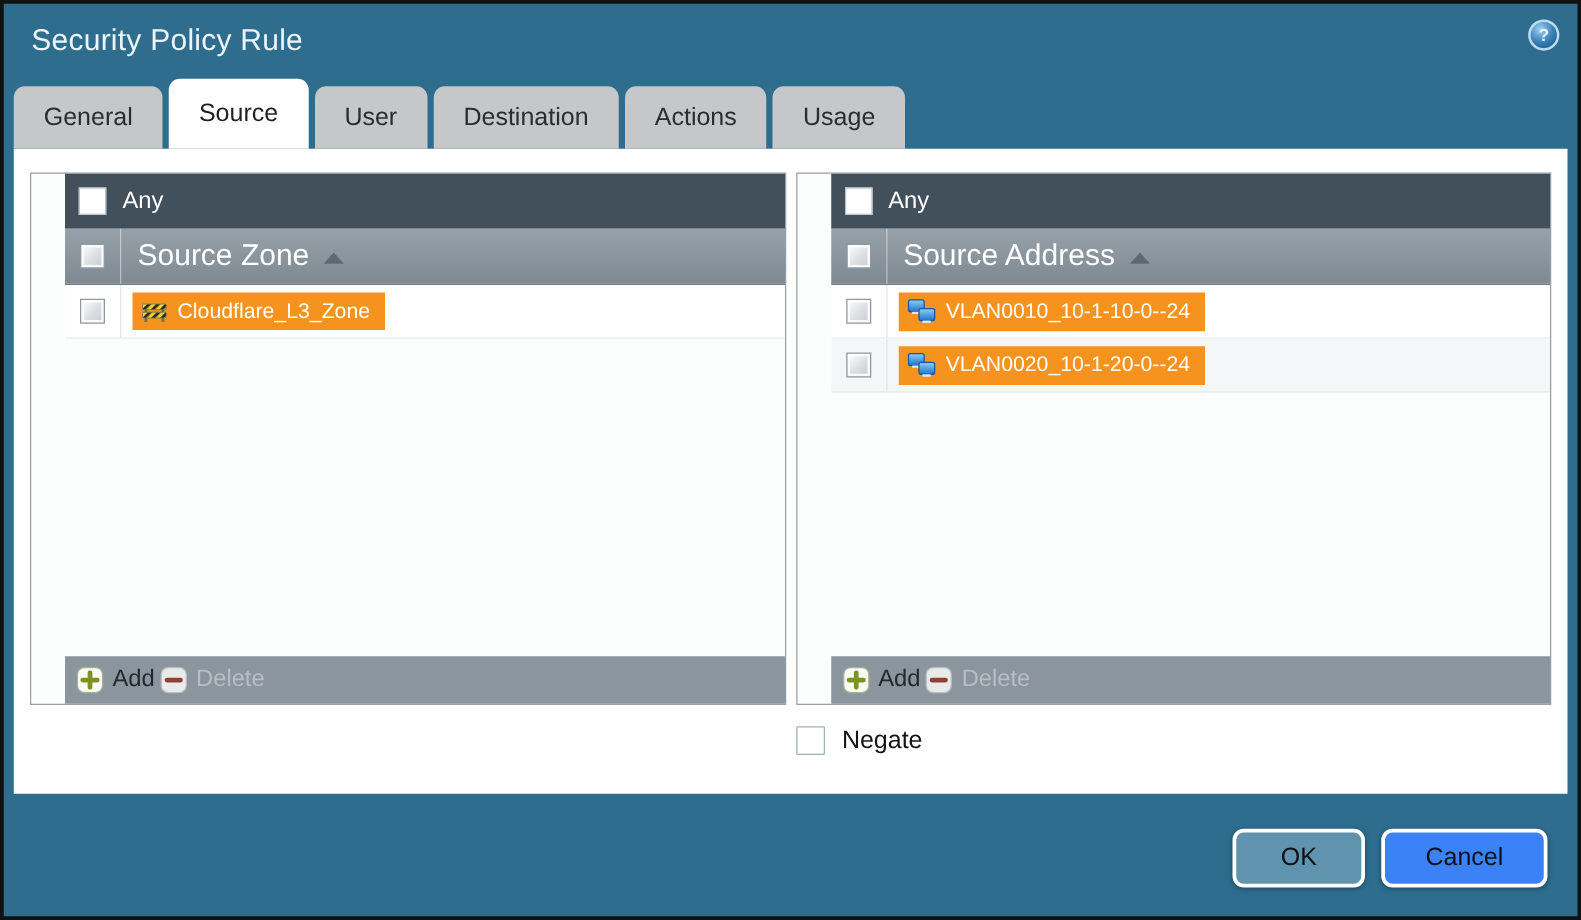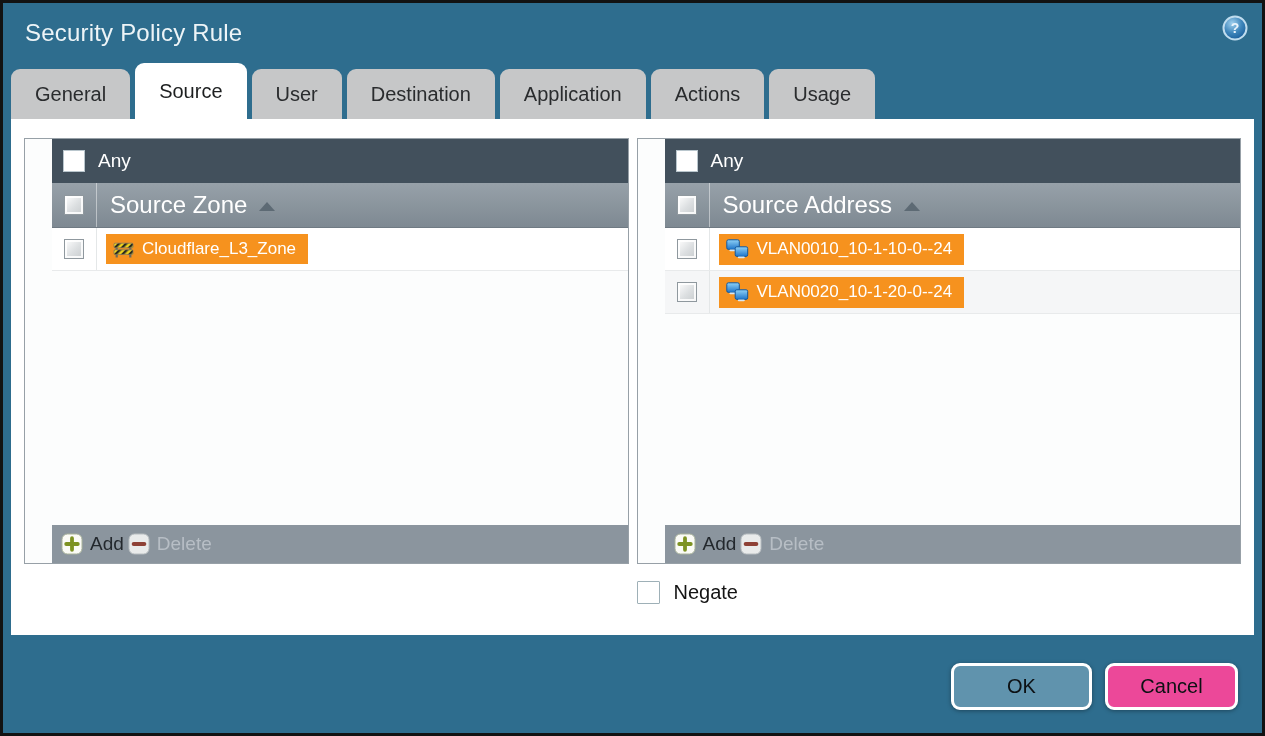--- a/index.html
+++ b/index.html
@@ -45,22 +45,22 @@
   .cb-any { width:22px; height:22px; background:#ffffff; border:1px solid #b9c6cd; cursor:pointer; }
   .cb-3d { width:20px; height:20px; border:1px solid #8f989e; background:linear-gradient(135deg,#ffffff,#dcdfe1 55%,#c8ccce); box-shadow:inset 0 0 0 2px rgba(255,255,255,.85); cursor:pointer; }
   .cb-negate { width:23px; height:23px; background:#ffffff; border:1px solid #9eb0b7; border-radius:1px; cursor:pointer; }
   
   .negate-strip { display:flex; gap:8px; padding:17px 13px 0 13px; }
   .negate-half { flex:1; }
   .negate { display:flex; align-items:center; gap:14px; font-size:20px; color:#141414; }
   
   .dialog-actions { position:absolute; right:24px; bottom:23px; display:flex; gap:13px; }
   .btn { height:47px; border-radius:9px; border:3px solid #ffffff; font-size:20px; color:#0d1114; display:flex; align-items:center; justify-content:center; cursor:pointer; box-shadow:0 1px 4px rgba(0,0,0,.35); }
-  .btn-ok { width:141px; background:#6093ad; }
-  .btn-cancel { width:133px; background:#ec4899; }
+  .btn-ok { width:106px; background:#6093ad; }
+  .btn-cancel { width:133px; background:#3b82f6; }
   .icon { display:inline-flex; flex:0 0 auto; }
 </style>
 </head>
 <body>
 
 <div class="screen">
 
   <div class="titlebar">
     <span class="title">Security Policy Rule</span>
     <span class="help icon">
@@ -76,21 +76,20 @@
         <text x="13" y="18" font-size="14" font-family="Liberation Sans, sans-serif" font-weight="bold" fill="#eaf4fb" text-anchor="middle">?</text>
       </svg>
     </span>
   </div>
 
   <div class="tabs">
     <div class="tab">General</div>
     <div class="tab active">Source</div>
     <div class="tab">User</div>
     <div class="tab">Destination</div>
-    <div class="tab">Application</div>
     <div class="tab">Actions</div>
     <div class="tab">Usage</div>
   </div>
 
   <div class="content">
     <div class="panels">
 
       <div class="panel">
         <div class="any-row">
           <span class="cb-any"></span>

